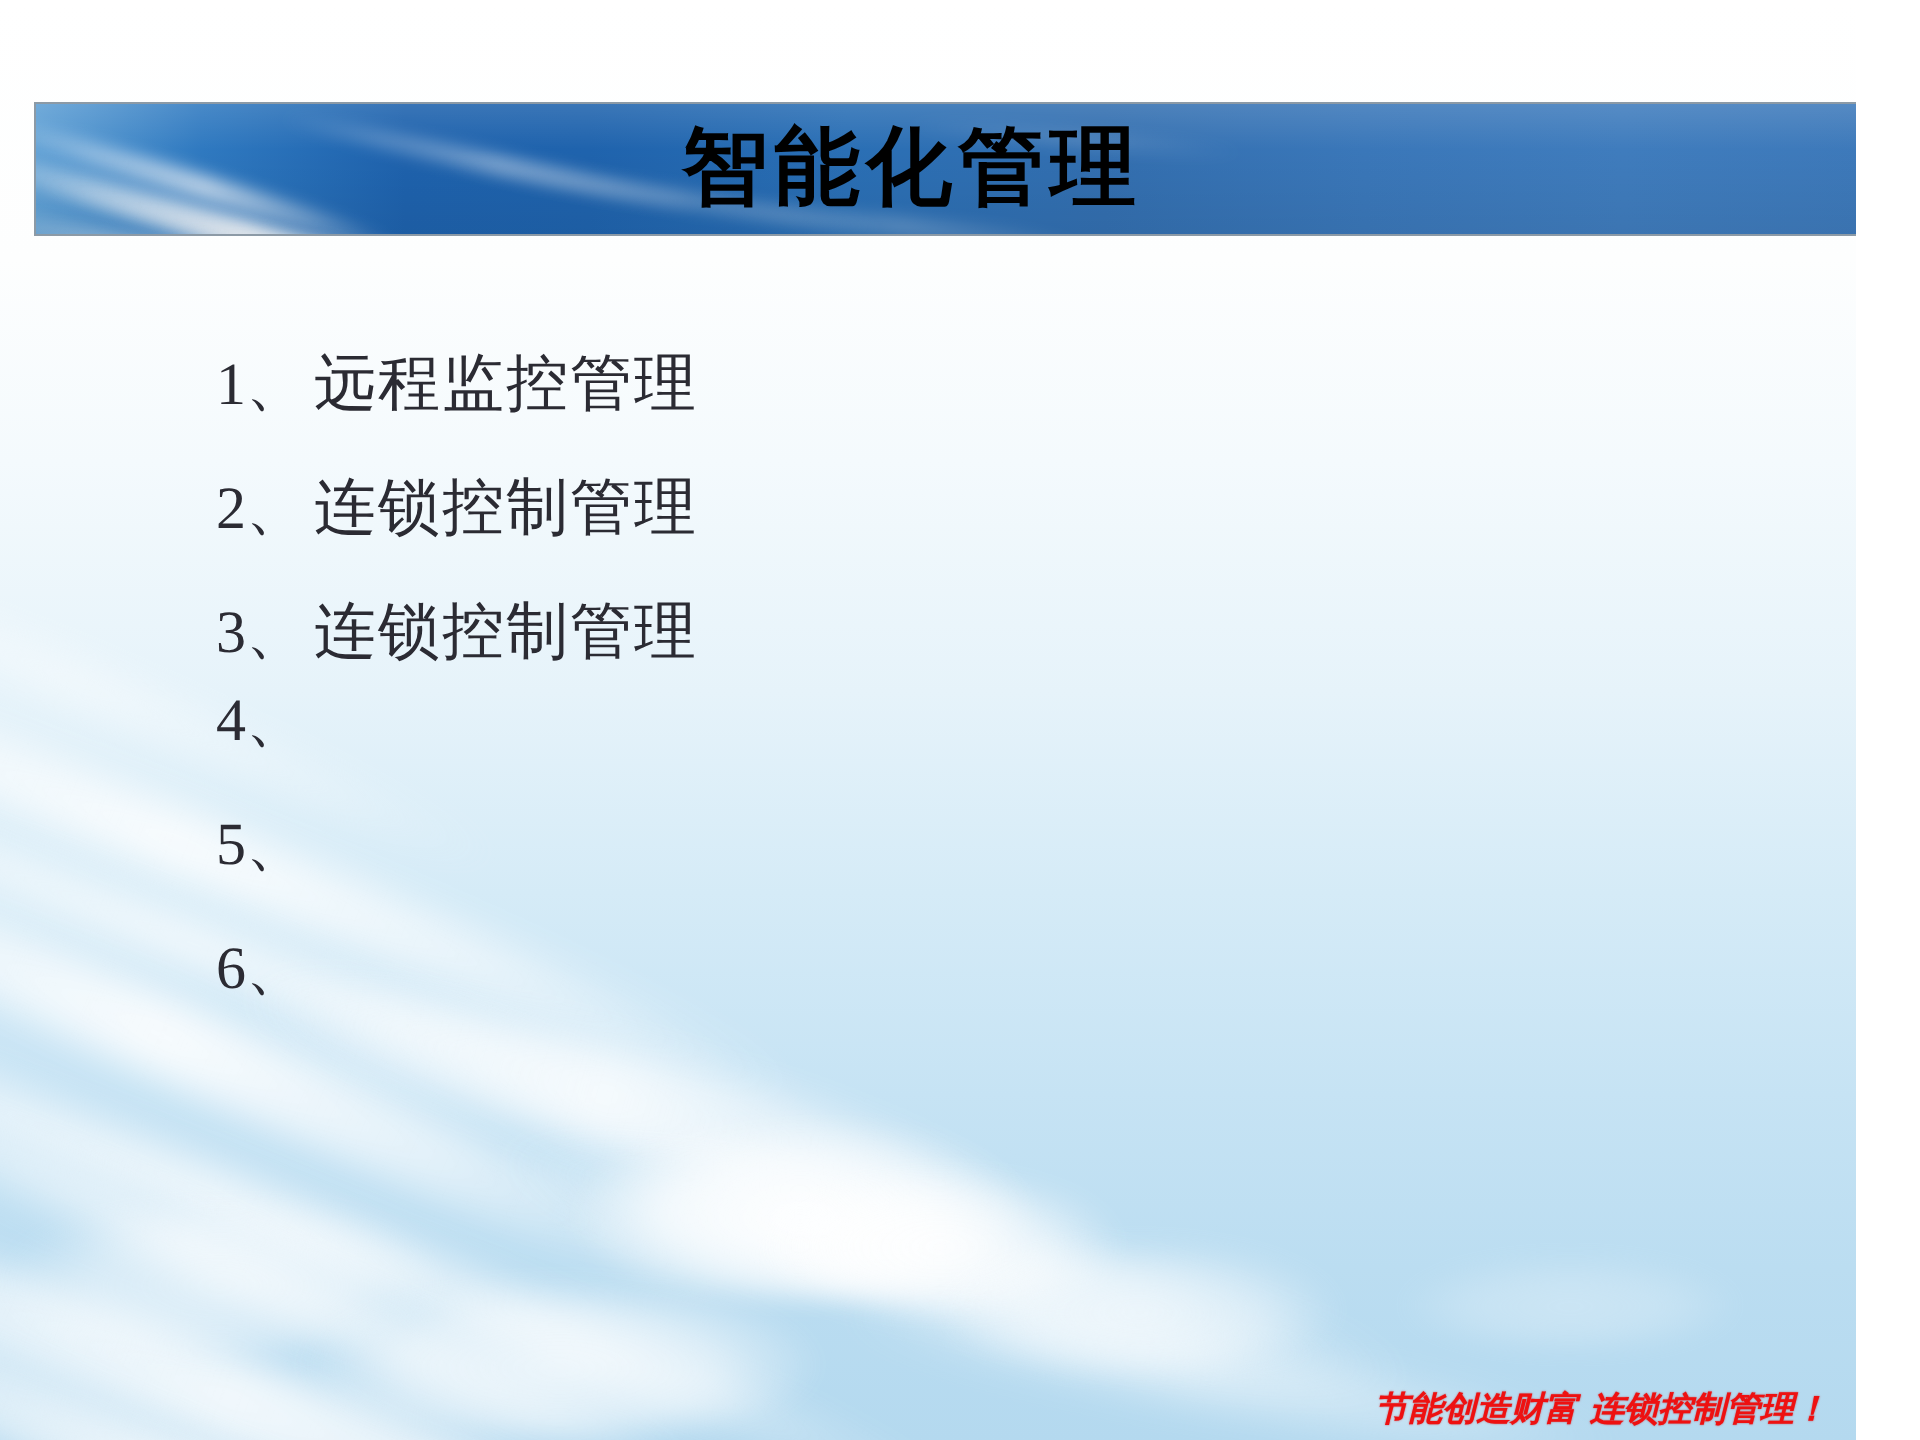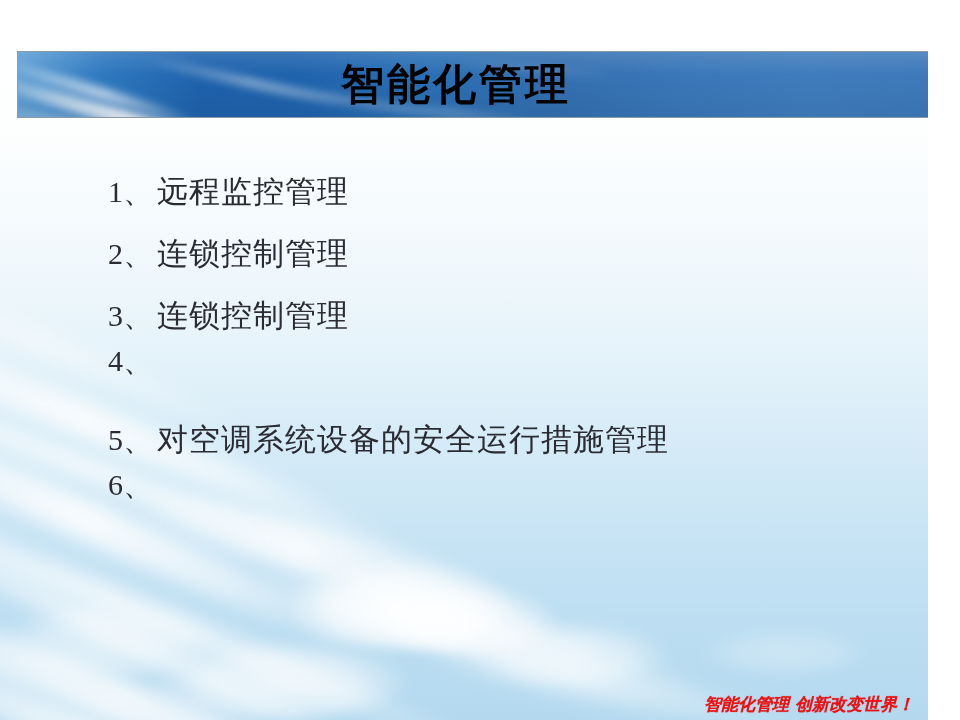--- a/index.html
+++ b/index.html
@@ -249,25 +249,24 @@
     </div>
 
     <div class="list-item">
       <span class="item-num">4</span>
       <span class="item-sep">、</span>
     </div>
 
     <div class="list-item">
       <span class="item-num">5</span>
       <span class="item-sep">、</span>
-      <span class="item-text">对空调系统设备的安全运行措施管理</span>
     </div>
 
     <div class="list-item">
       <span class="item-num">6</span>
       <span class="item-sep">、</span>
     </div>
 
   </div>
 
-  <div id="footer-slogan">智能化管理 创新改变世界！</div>
+  <div id="footer-slogan">节能创造财富 连锁控制管理！</div>
 
 </div>
 
 </body></html>

